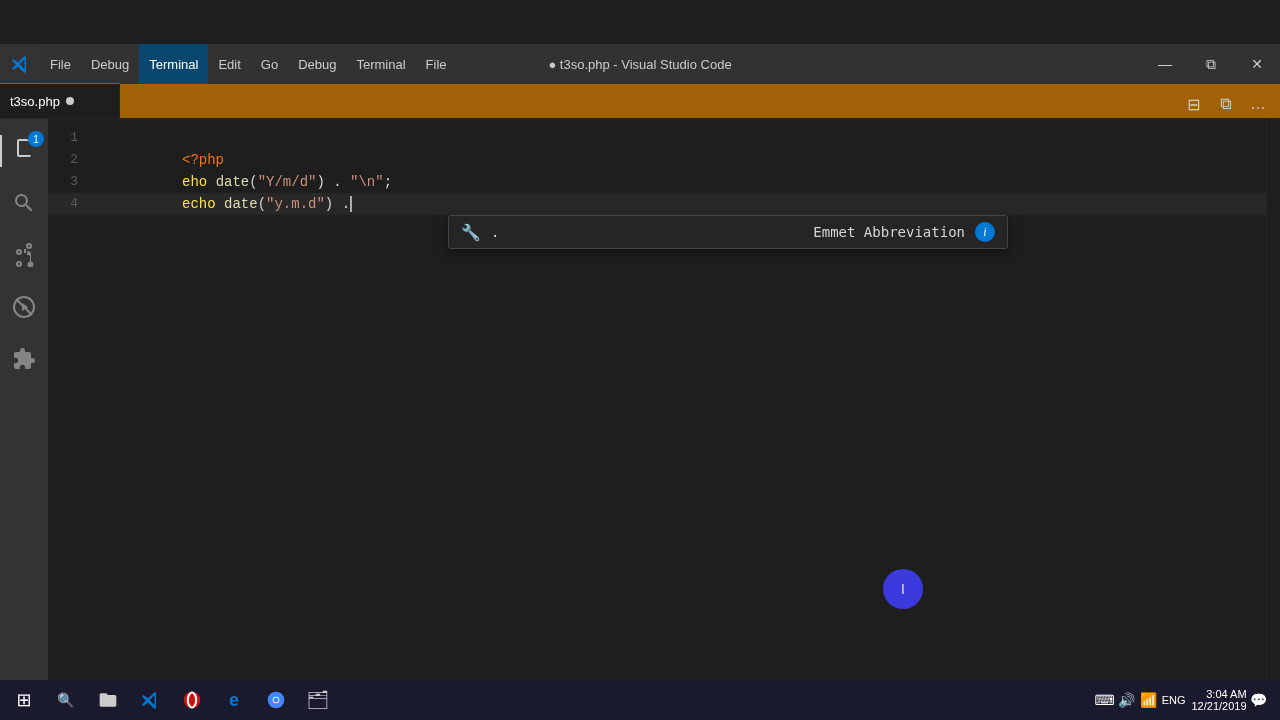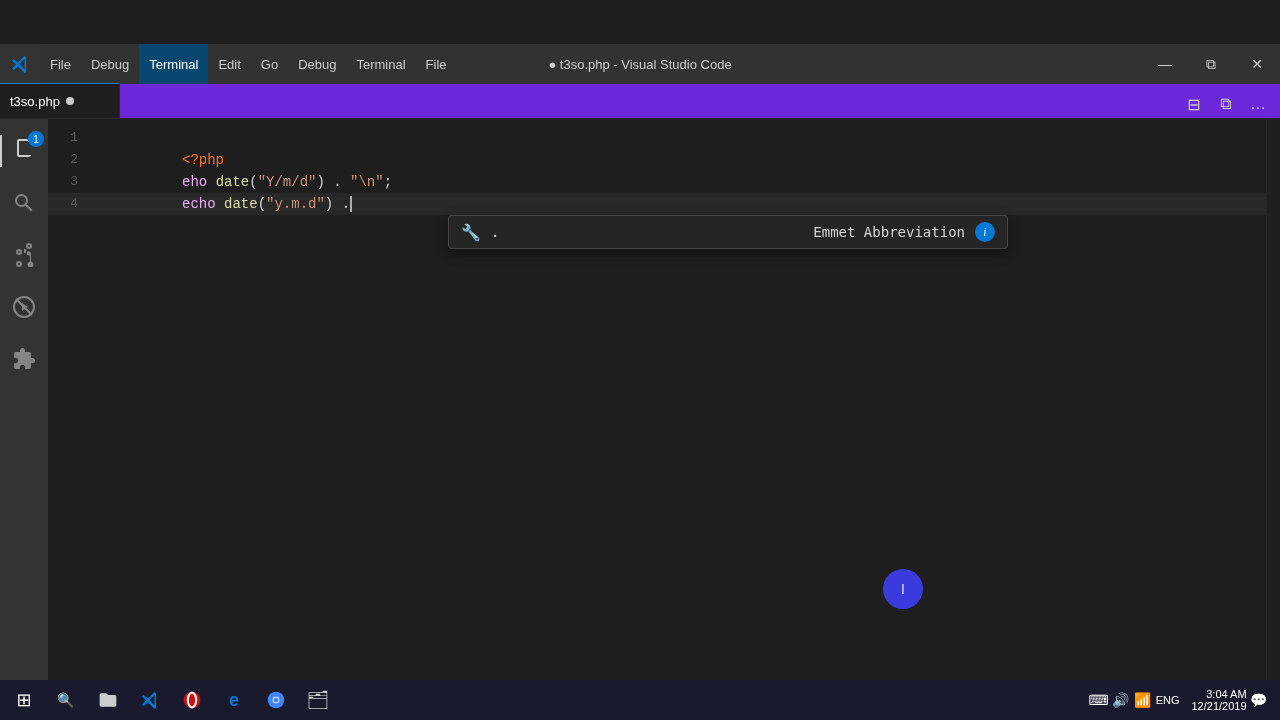--- a/index.html
+++ b/index.html
@@ -67,21 +67,21 @@
       align-items: center;
       justify-content: center;
       font-size: 14px;
       color: #cccccc;
       cursor: pointer;
     }
 
     
     #tab-bar {
       height: 35px;
-      background: #6d28d9;
+      background: #a16207;
       display: flex;
       align-items: flex-end;
       border-bottom: 1px solid #252526;
     }
     .tab {
       height: 35px;
       display: flex;
       align-items: center;
       padding: 0 10px;
       font-size: 13px;
@@ -207,21 +207,21 @@
       color: #5a5a5a;
       font-size: 13px;
       user-select: none;
     }
     .code-text {
       flex: 1;
       white-space: pre;
     }
 
     
-    .kw { color: #f0abfc; }
+    .kw { color: #fde047; }
     .fn { color: #dcdcaa; }
     .str { color: #ce9178; }
     .op { color: #d4d4d4; }
     .php-tag { color: #f97316; }
 
     
     .active-line {
       background: #282828;
     }
     
@@ -505,19 +505,19 @@
       </svg>
   </div>
   <div style="width:40px;height:40px;display:flex;align-items:center;justify-content:center;color:#cccccc;font-size:18px;">🗂</div>
   <div style="flex:1;"></div>
 
   <div style="display:flex;align-items:center;gap:4px;padding:0 8px;color:#fff;font-size:11px;">
     <span style="font-size:14px;">⌨</span>
     <span style="font-size:14px;">🔊</span>
     <span style="font-size:14px;">📶</span>
     <span>ENG</span>
-    <div style="text-align:right;margin-left:8px;">
+    <div style="text-align:right;margin-left:2px;">
       <div>3:04 AM</div>
       <div>12/21/2019</div>
     </div>
     <span style="font-size:14px;">💬</span>
   </div>
 </div>
 
 </body></html>

